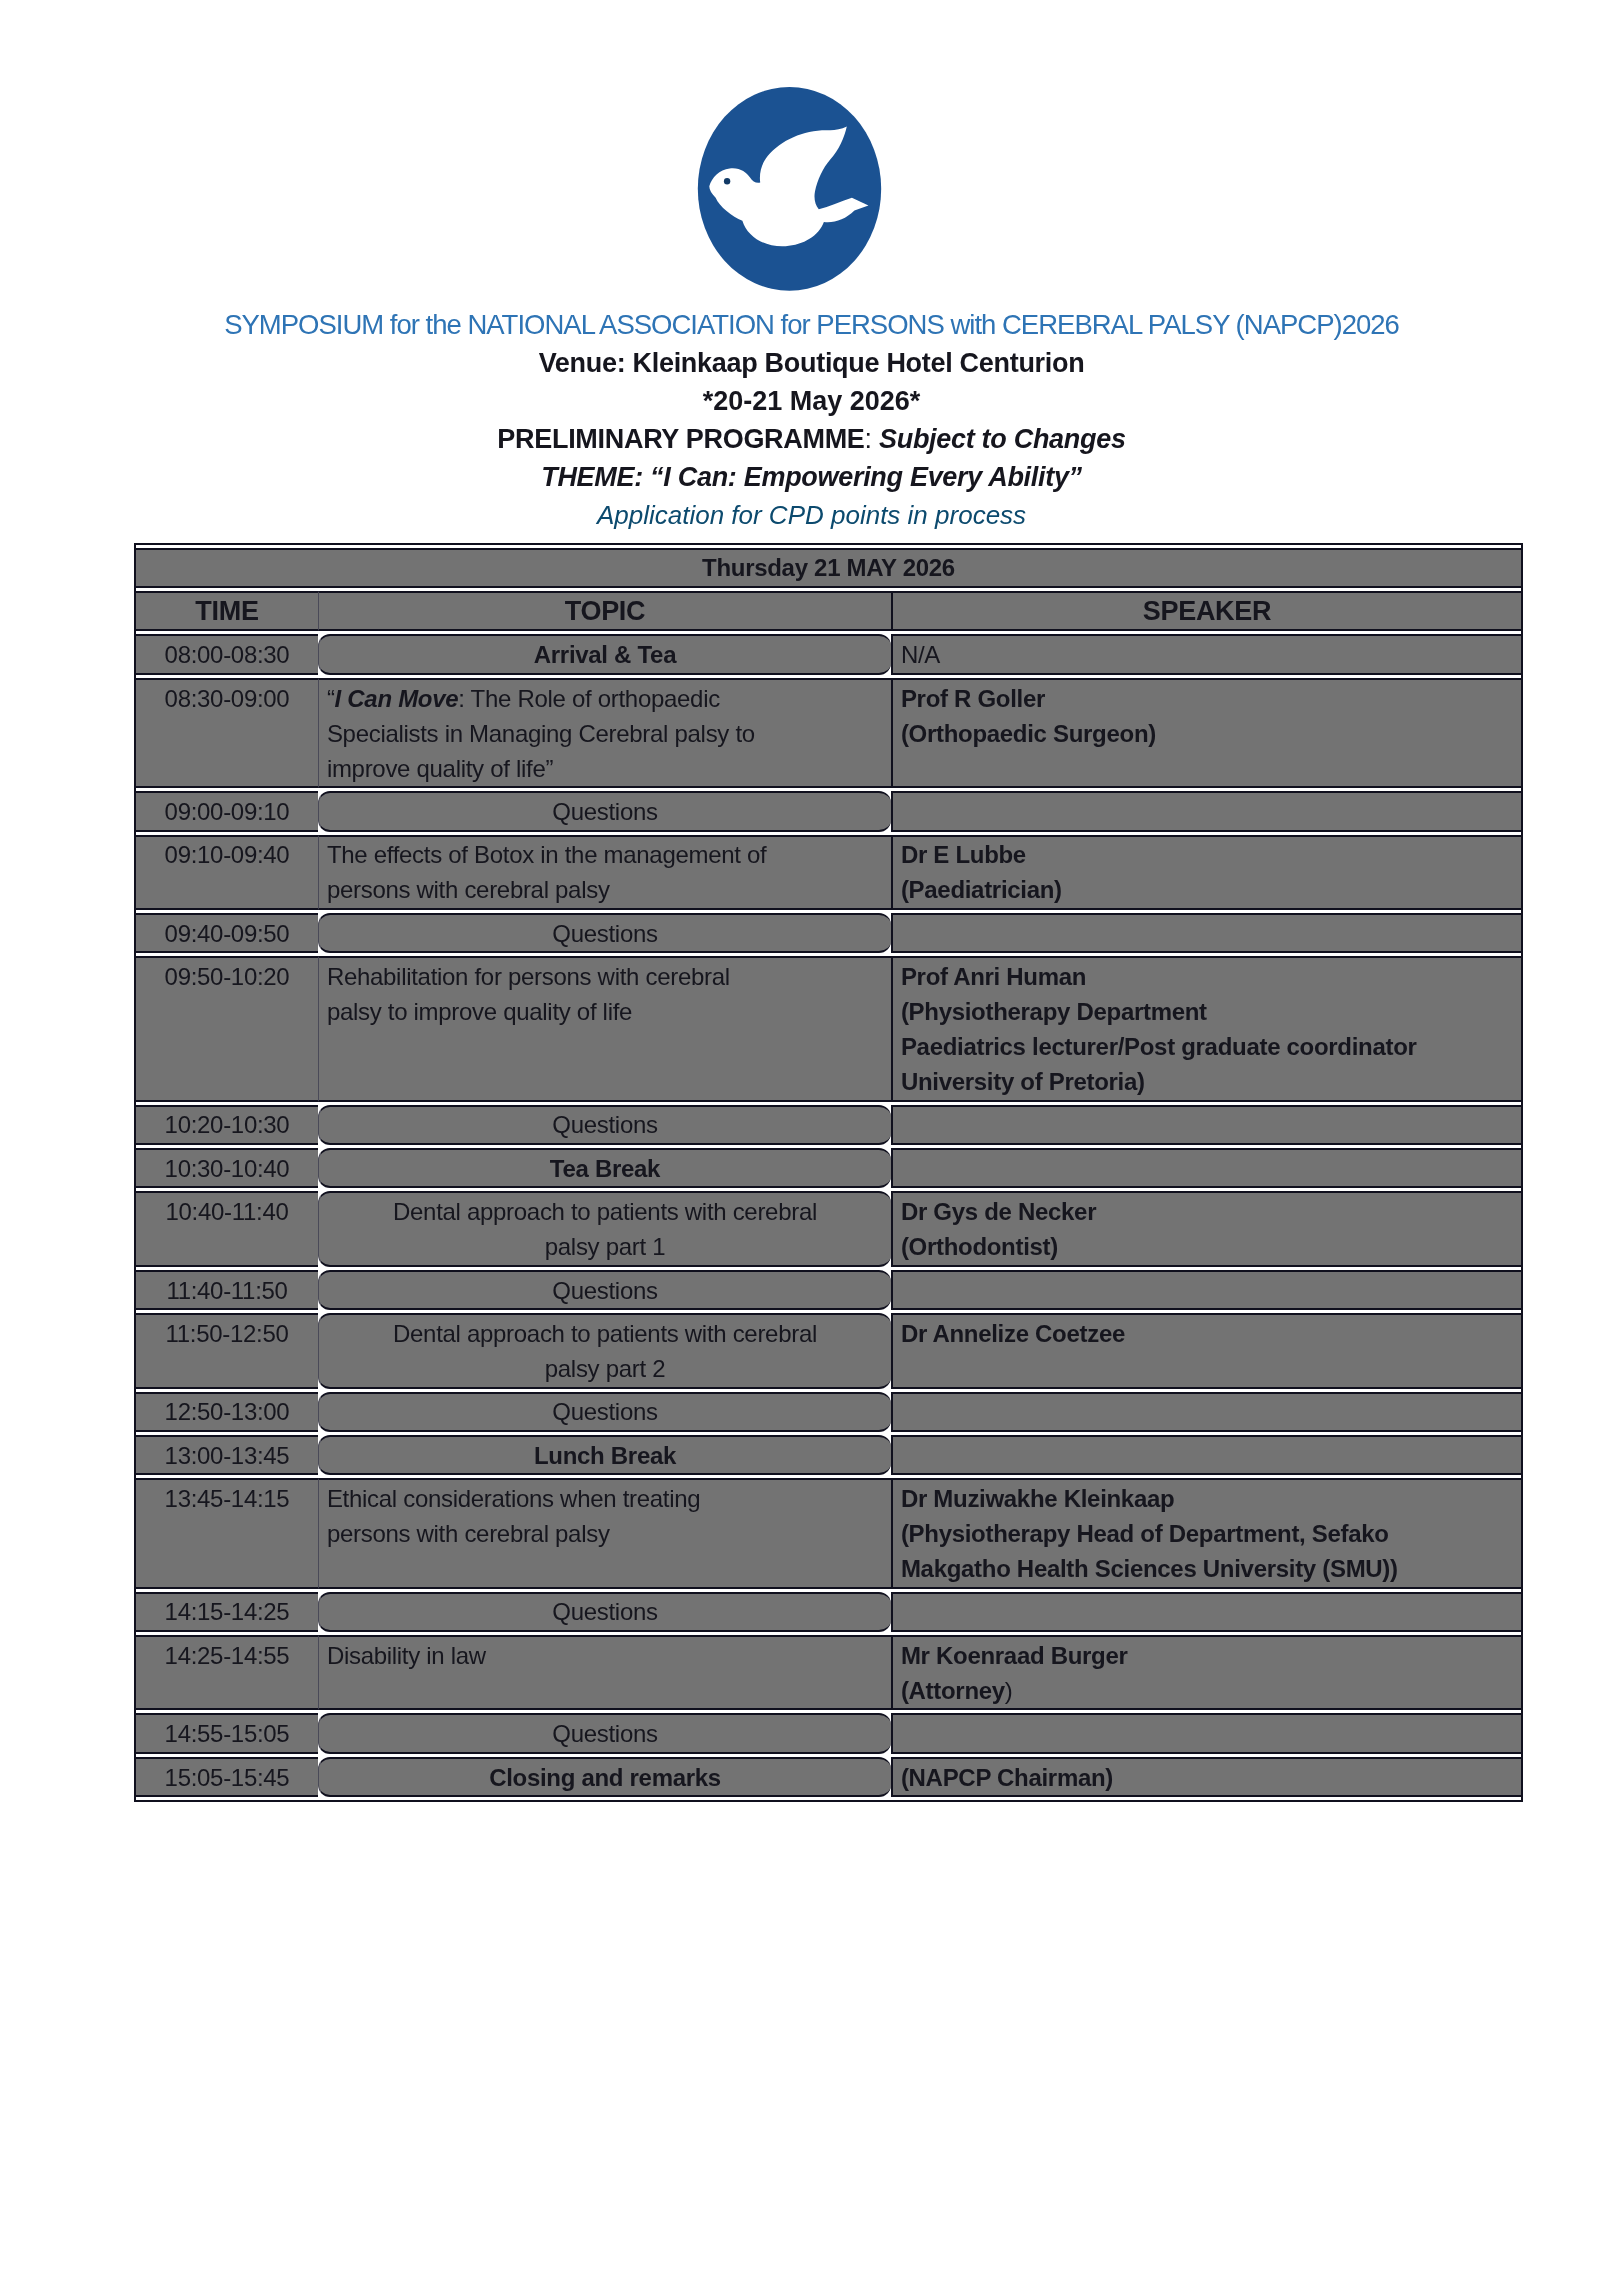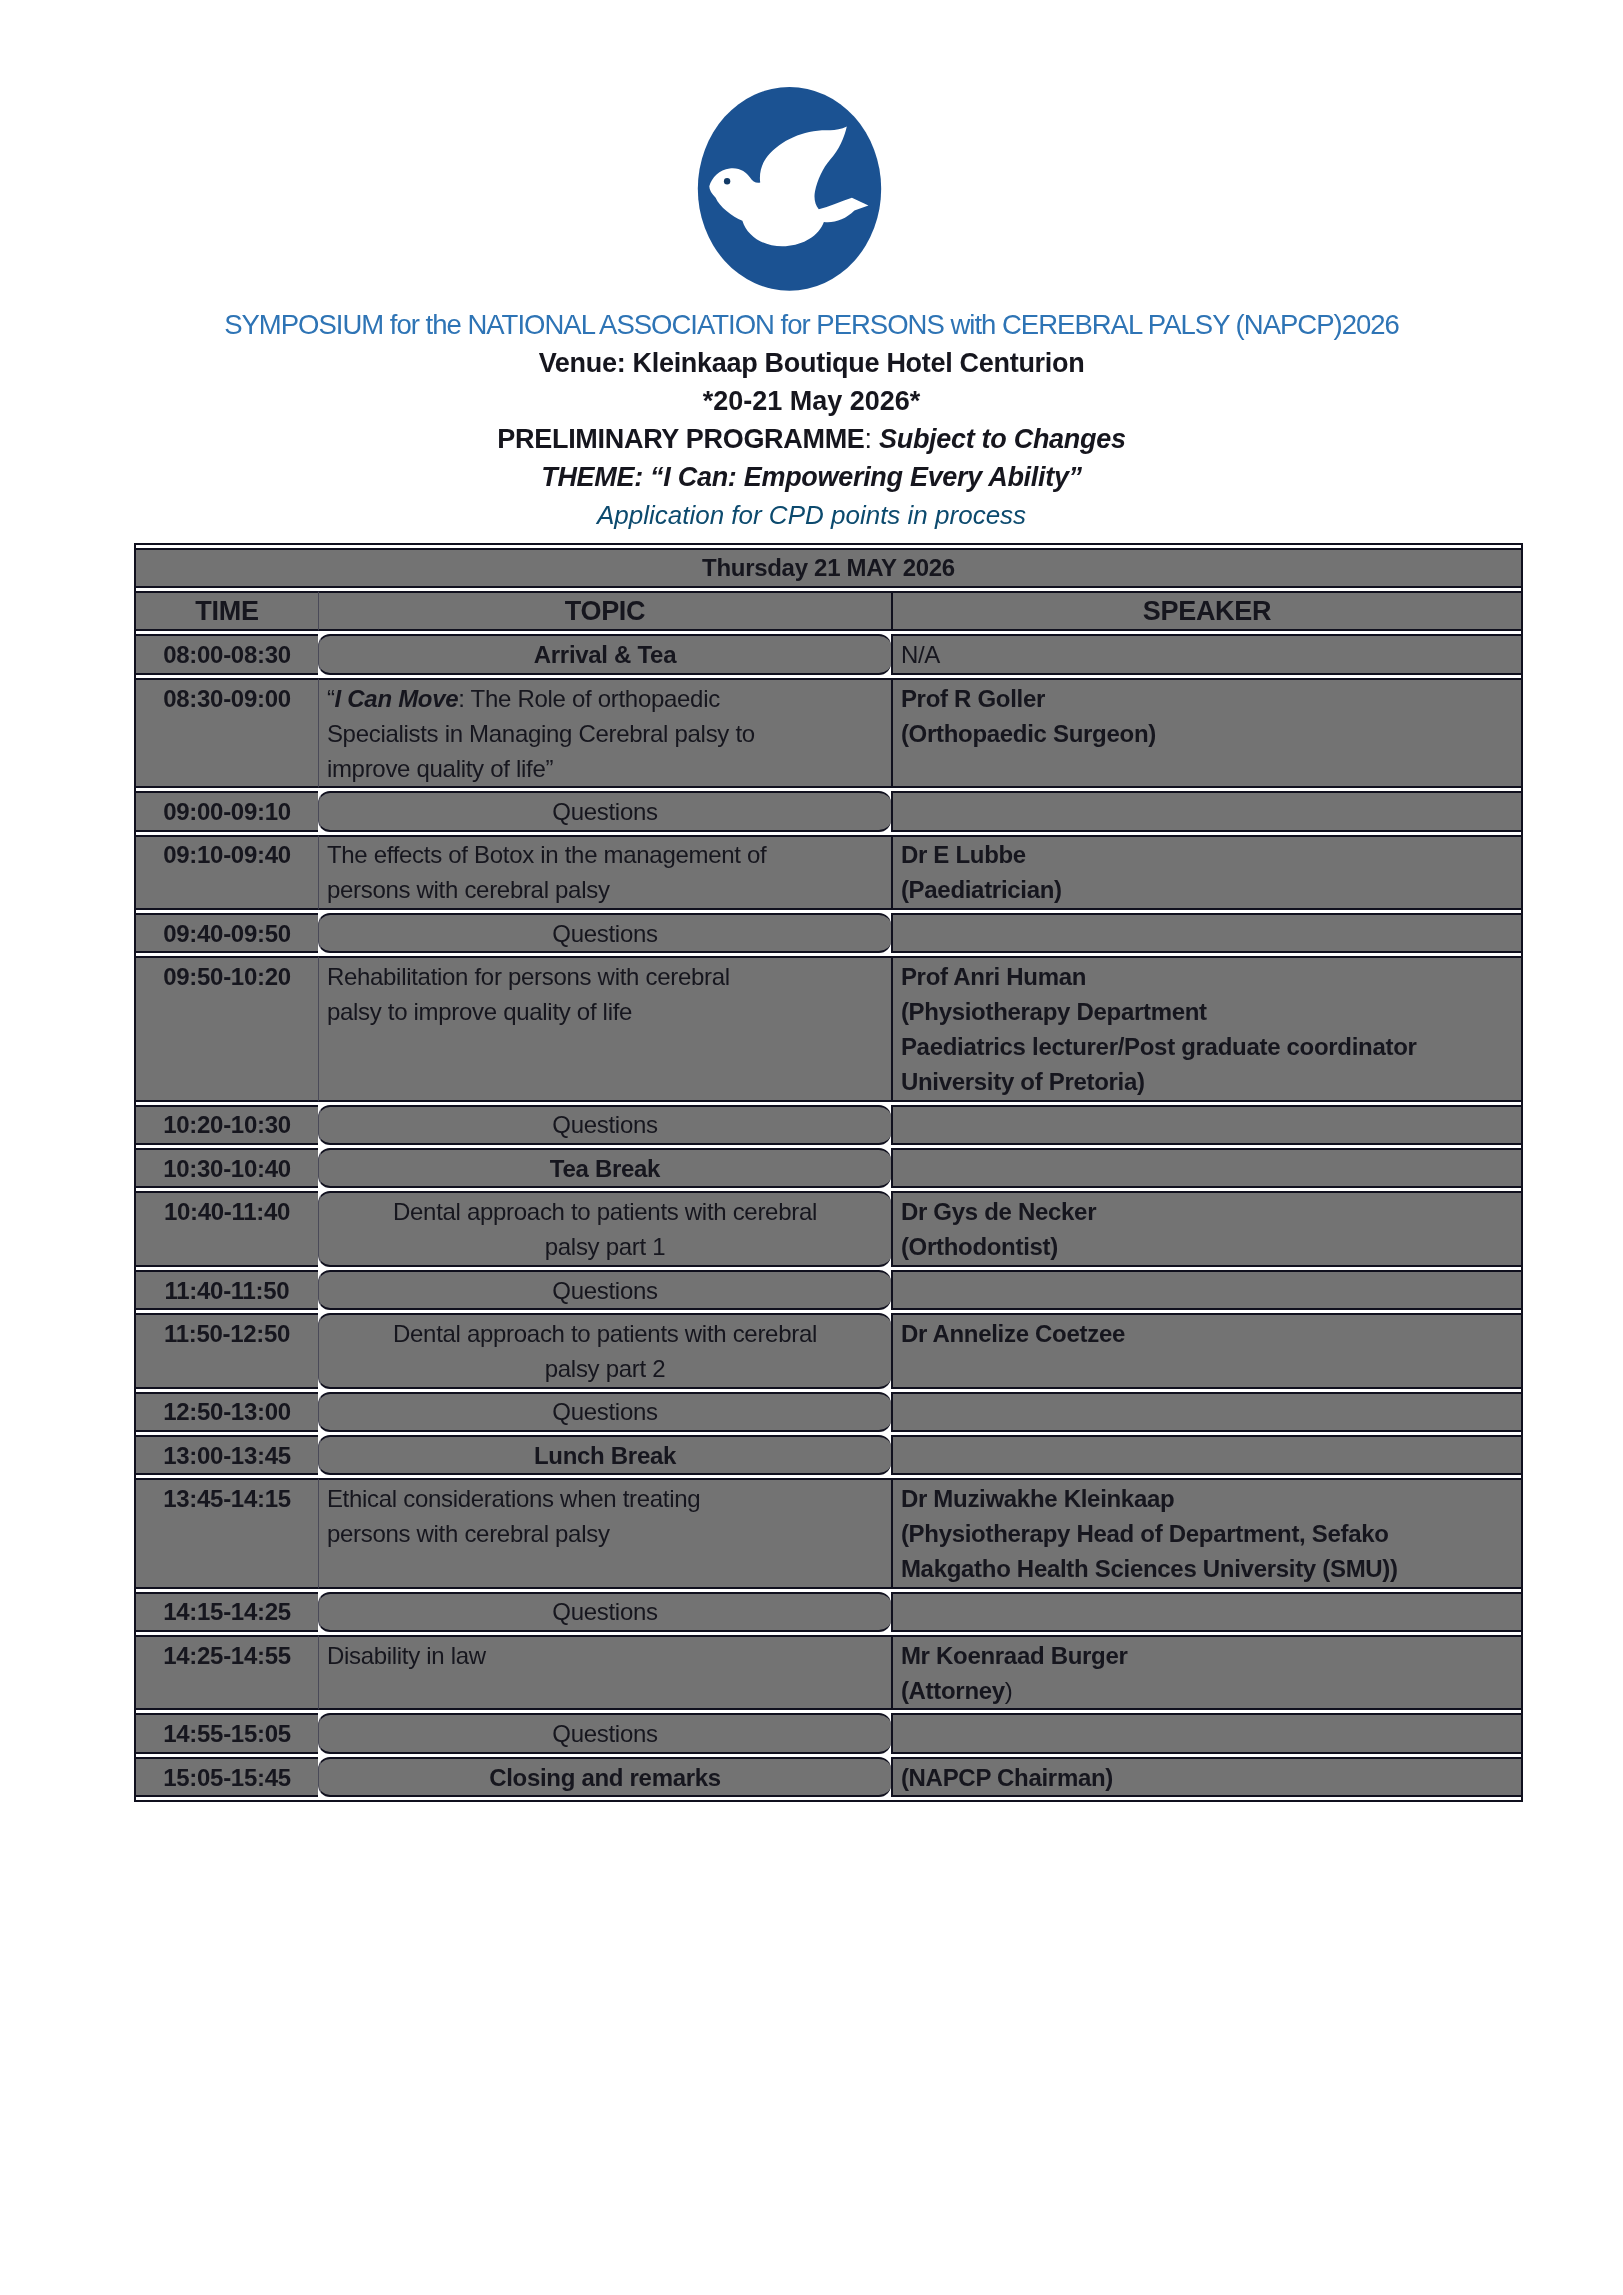--- a/index.html
+++ b/index.html
@@ -41,21 +41,21 @@
     vertical-align:top;
     padding:0.7px 7.9px;
     overflow:hidden;
   }
   td.day {
     text-align:center; font-weight:bold; font-size:29px; line-height:37px;
   }
   tr.col-row td { text-align:center; font-weight:bold; font-size:27px;margin-top:44px; }
   .v-light { border-left:1.3px solid #4a4a58; }
   .v-dark  { border-left:2px solid #10101e; }
-  .c-time { text-align:center;font-weight:bold; }
+  .c-time { text-align:center; }
   .c-topic { padding-left:11.8px; }
   .c-topic.align-center { text-align:center;border-radius:12px; }
   .c-topic.align-left { text-align:left; }
   .c-speaker { text-align:left; padding-left:11.8px; }
 </style>
 </head>
 <body>
 
 <div>
 

